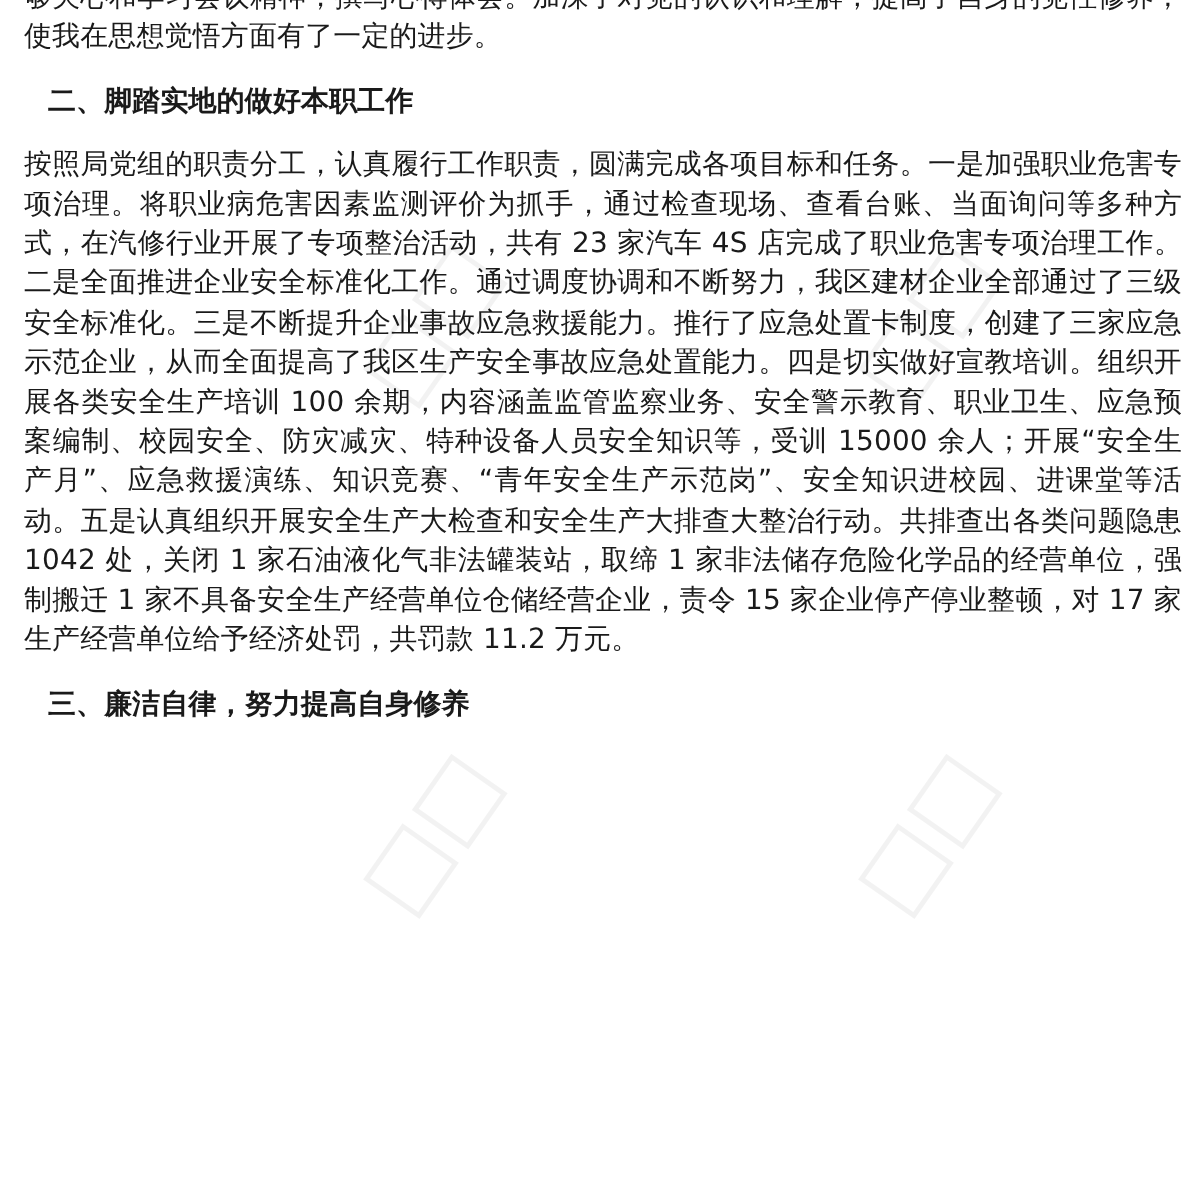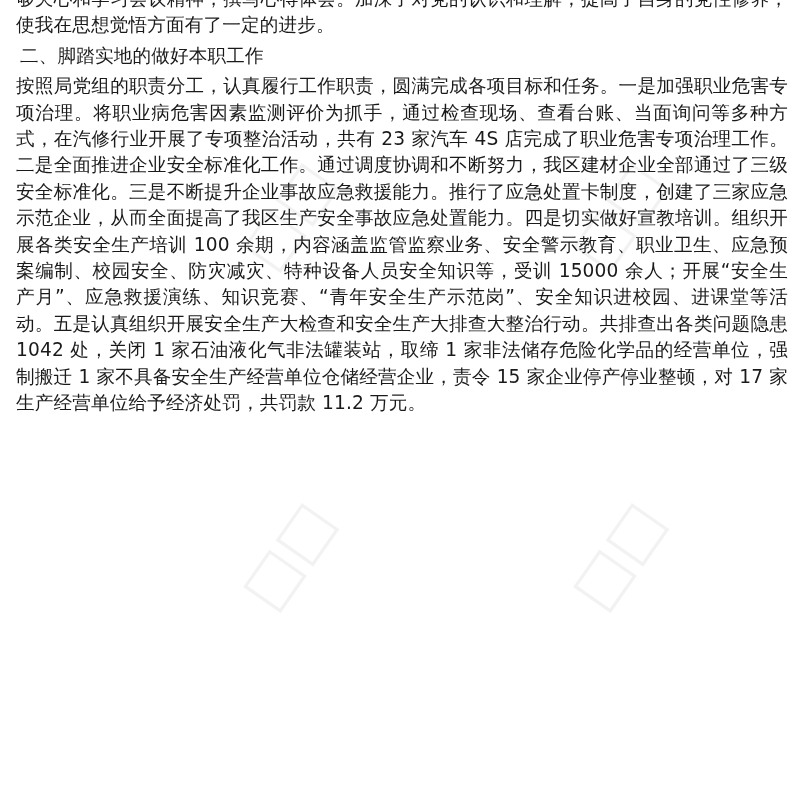--- a/index.html
+++ b/index.html
@@ -1,29 +1,30 @@
 <!DOCTYPE html>
 <html><head>
 <meta charset="utf-8">
 <style>
   html, body { margin:0; padding:0; background:#ffffff; }
   body { width:800px; height:800px; overflow:hidden; position:relative; }
   .page { position:absolute; left:16px; top:-14px; width:772px;
     font-family:"DejaVu Sans","Liberation Sans",sans-serif; font-size:18.6px; line-height:26.4px;
     color:#1a1a1a; letter-spacing:0.15px; }
   .p { margin:0; text-align:justify; text-align-last:left; }
-  .h { margin:4px; font-weight:normal; }
+  .h { margin:16px; font-weight:bold; }
   .wm { position:absolute; color:rgba(0,0,0,0.05); font-family:"DejaVu Sans",sans-serif;
     font-size:60px; transform:rotate(-55deg); pointer-events:none; white-space:nowrap; }
 </style>
 </head>
 <body>
 
 <div class="wm" style="left:230px;top:180px;">□□</div>
 <div class="wm" style="left:560px;top:180px;">□□</div>
 <div class="wm" style="left:560px;top:520px;">□□</div>
 <div class="wm" style="left:230px;top:520px;">□□</div>
 
 <div class="page">
   <p class="p">够关心和学习会议精神，撰写心得体会。加深了对党的认识和理解，提高了自身的党性修养，使我在思想觉悟方面有了一定的进步。</p>
   <p class="h">二、脚踏实地的做好本职工作</p>
   <p class="p">按照局党组的职责分工，认真履行工作职责，圆满完成各项目标和任务。一是加强职业危害专项治理。将职业病危害因素监测评价为抓手，通过检查现场、查看台账、当面询问等多种方式，在汽修行业开展了专项整治活动，共有 23 家汽车 4S 店完成了职业危害专项治理工作。二是全面推进企业安全标准化工作。通过调度协调和不断努力，我区建材企业全部通过了三级安全标准化。三是不断提升企业事故应急救援能力。推行了应急处置卡制度，创建了三家应急示范企业，从而全面提高了我区生产安全事故应急处置能力。四是切实做好宣教培训。组织开展各类安全生产培训 100 余期，内容涵盖监管监察业务、安全警示教育、职业卫生、应急预案编制、校园安全、防灾减灾、特种设备人员安全知识等，受训 15000 余人；开展“安全生产月”、应急救援演练、知识竞赛、“青年安全生产示范岗”、安全知识进校园、进课堂等活动。五是认真组织开展安全生产大检查和安全生产大排查大整治行动。共排查出各类问题隐患 1042 处，关闭 1 家石油液化气非法罐装站，取缔 1 家非法储存危险化学品的经营单位，强制搬迁 1 家不具备安全生产经营单位仓储经营企业，责令 15 家企业停产停业整顿，对 17 家生产经营单位给予经济处罚，共罚款 11.2 万元。</p>
+  <p class="h">三、廉洁自律，努力提高自身修养</p>
 </div>
 
 </body></html>

